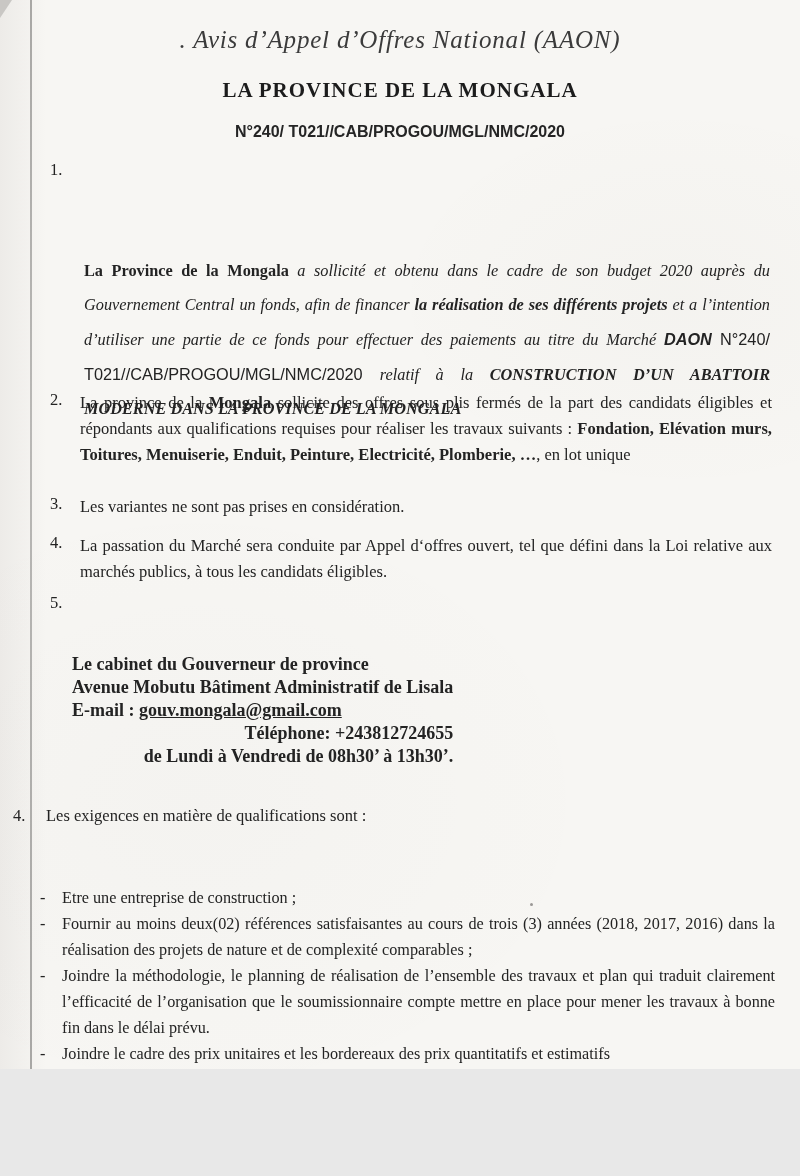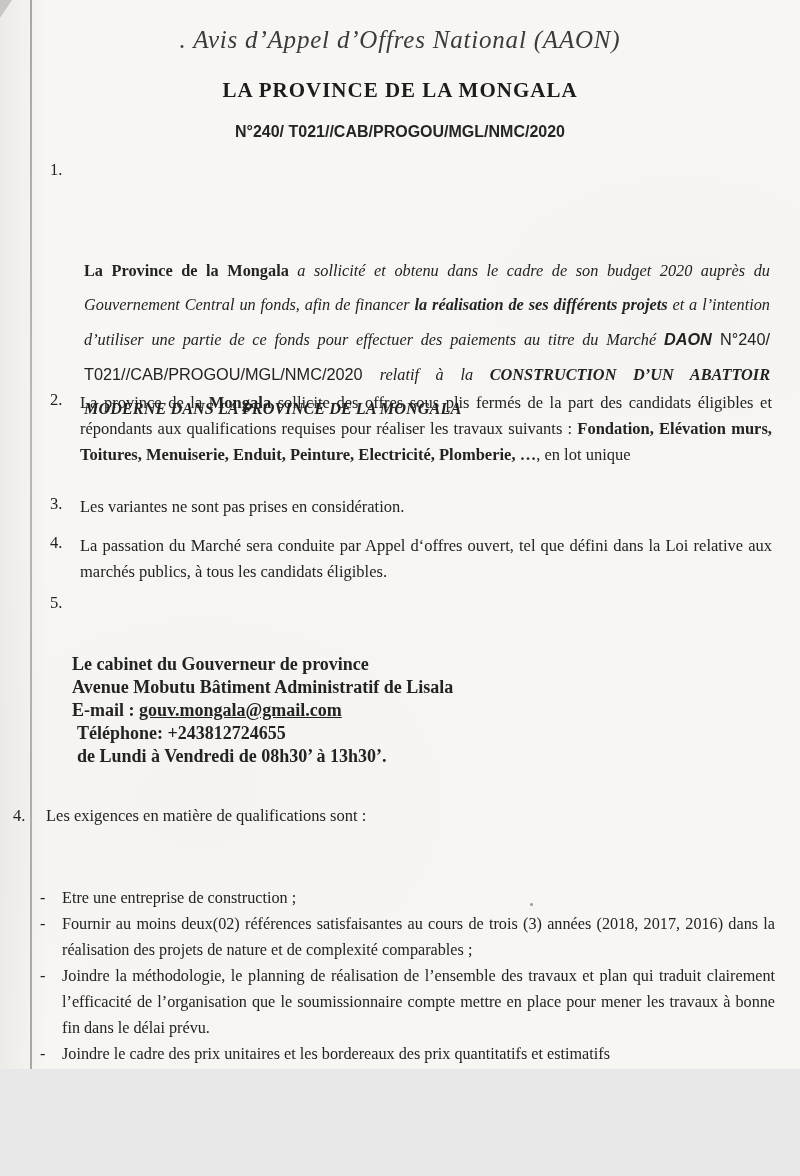--- a/index.html
+++ b/index.html
@@ -52,21 +52,21 @@
   .it{font-style:italic;}
   .b{font-weight:bold;}
   .bi{font-weight:bold;font-style:italic;}
   .sans{font-family:"Liberation Sans", sans-serif;}
   .doc-link{color:#232323;text-decoration:underline;cursor:pointer;}
   .contact{
     position:absolute;left:72px;top:653px;
     font-weight:bold;font-size:18px;line-height:23px;
   }
   .contact .row{margin:0;}
-  .contact .row.sp{padding-left:5px;}
+  .contact .row.sp{padding-left:5px;text-align:right;}
   .qual-intro{position:absolute;left:0;right:30px;top:806px;font-size:16.5px;}
   .qual-intro .outer-num{position:absolute;left:13px;top:0;}
   .qual-intro p{margin:0 0 0 46px;}
   .cond-head{
     position:absolute;left:46px;top:845px;
     font-weight:bold;font-size:17px;text-decoration:underline;
     letter-spacing:.3px;
   }
   .bullets{position:absolute;left:0;right:25px;top:885px;font-size:16.2px;line-height:26px;}
   .bullet{position:relative;margin:0;}

